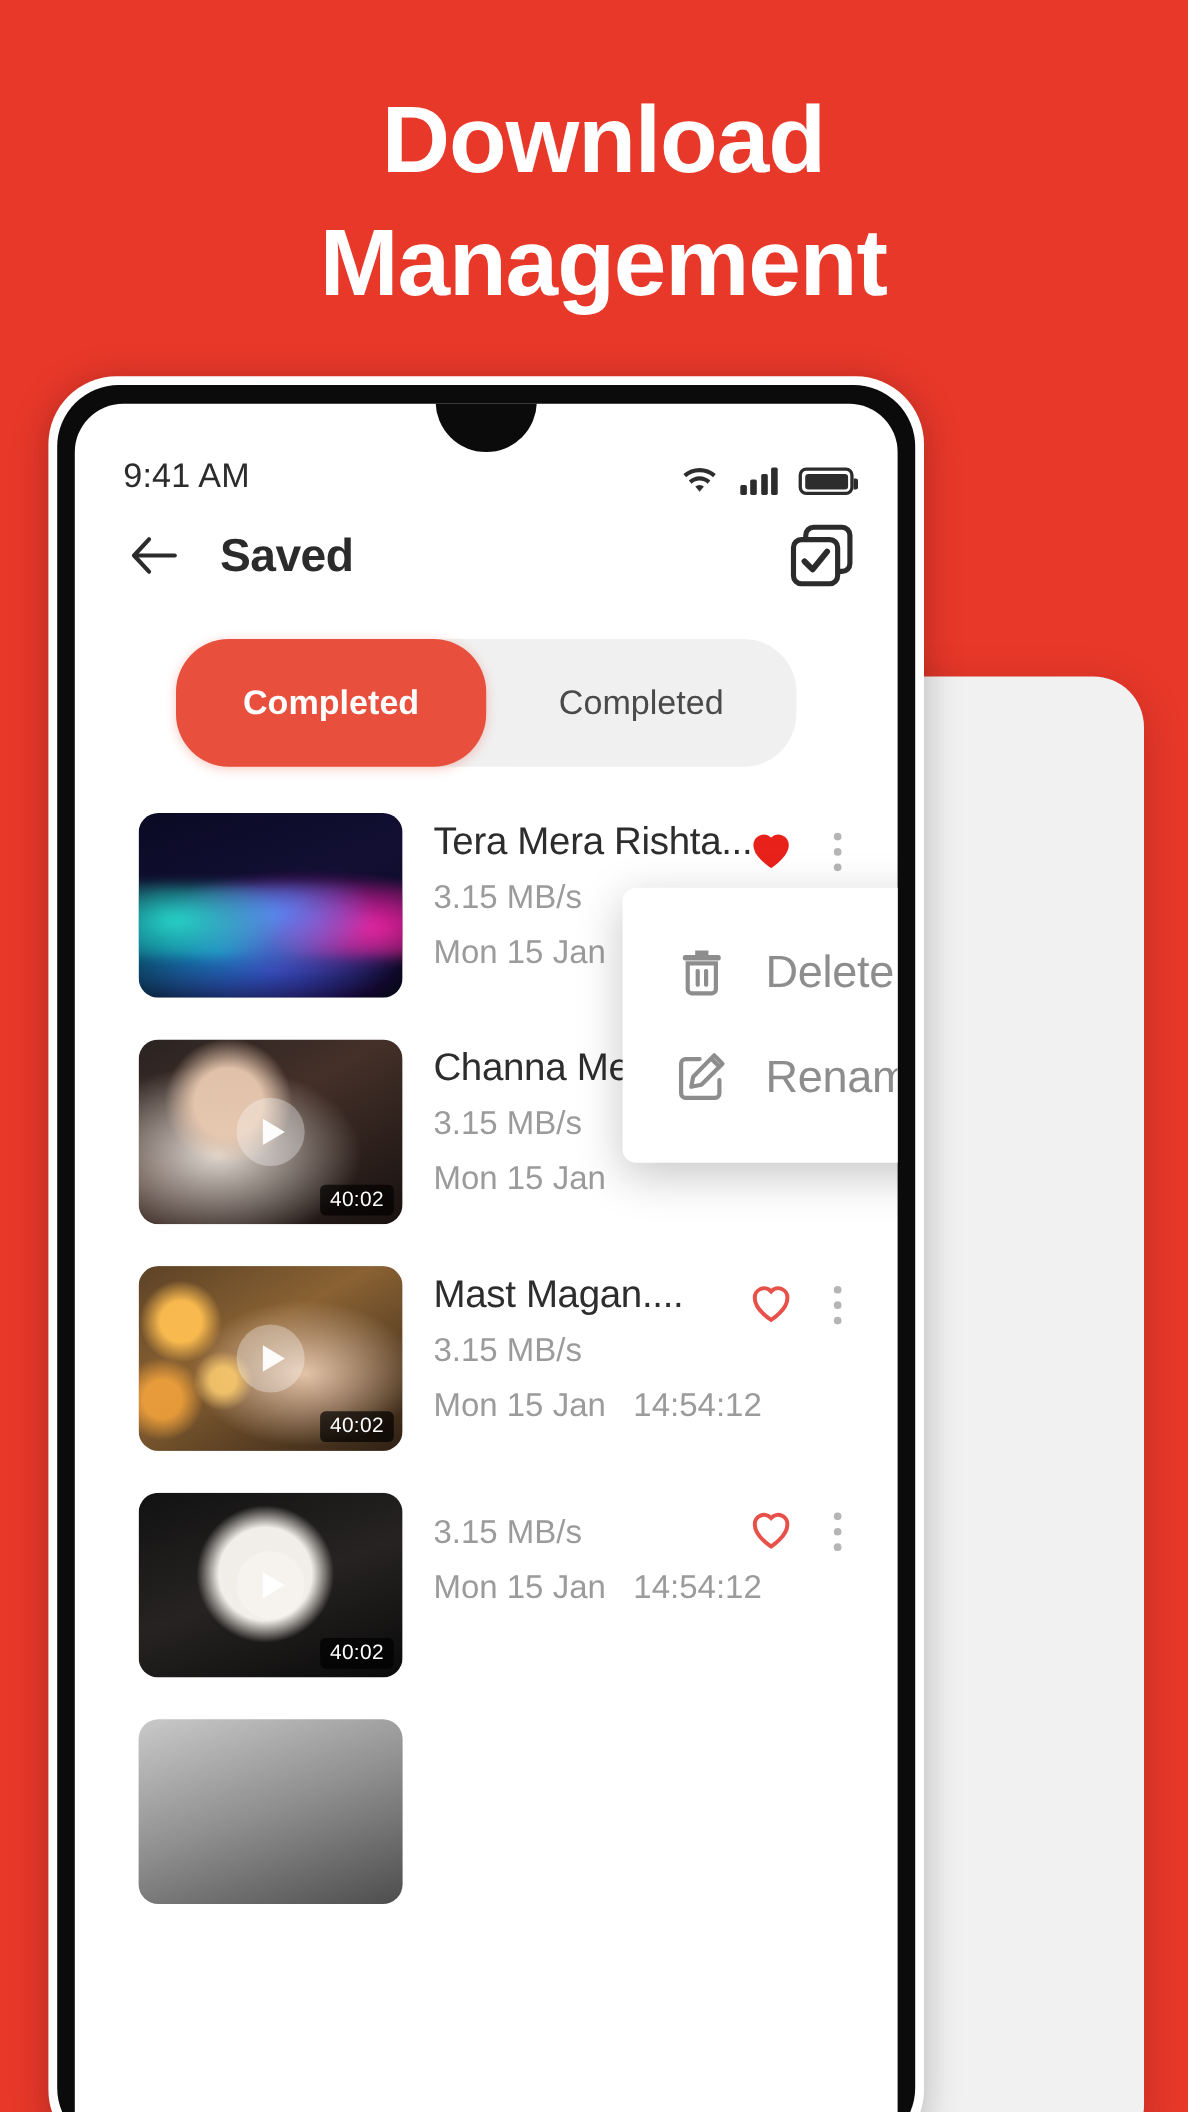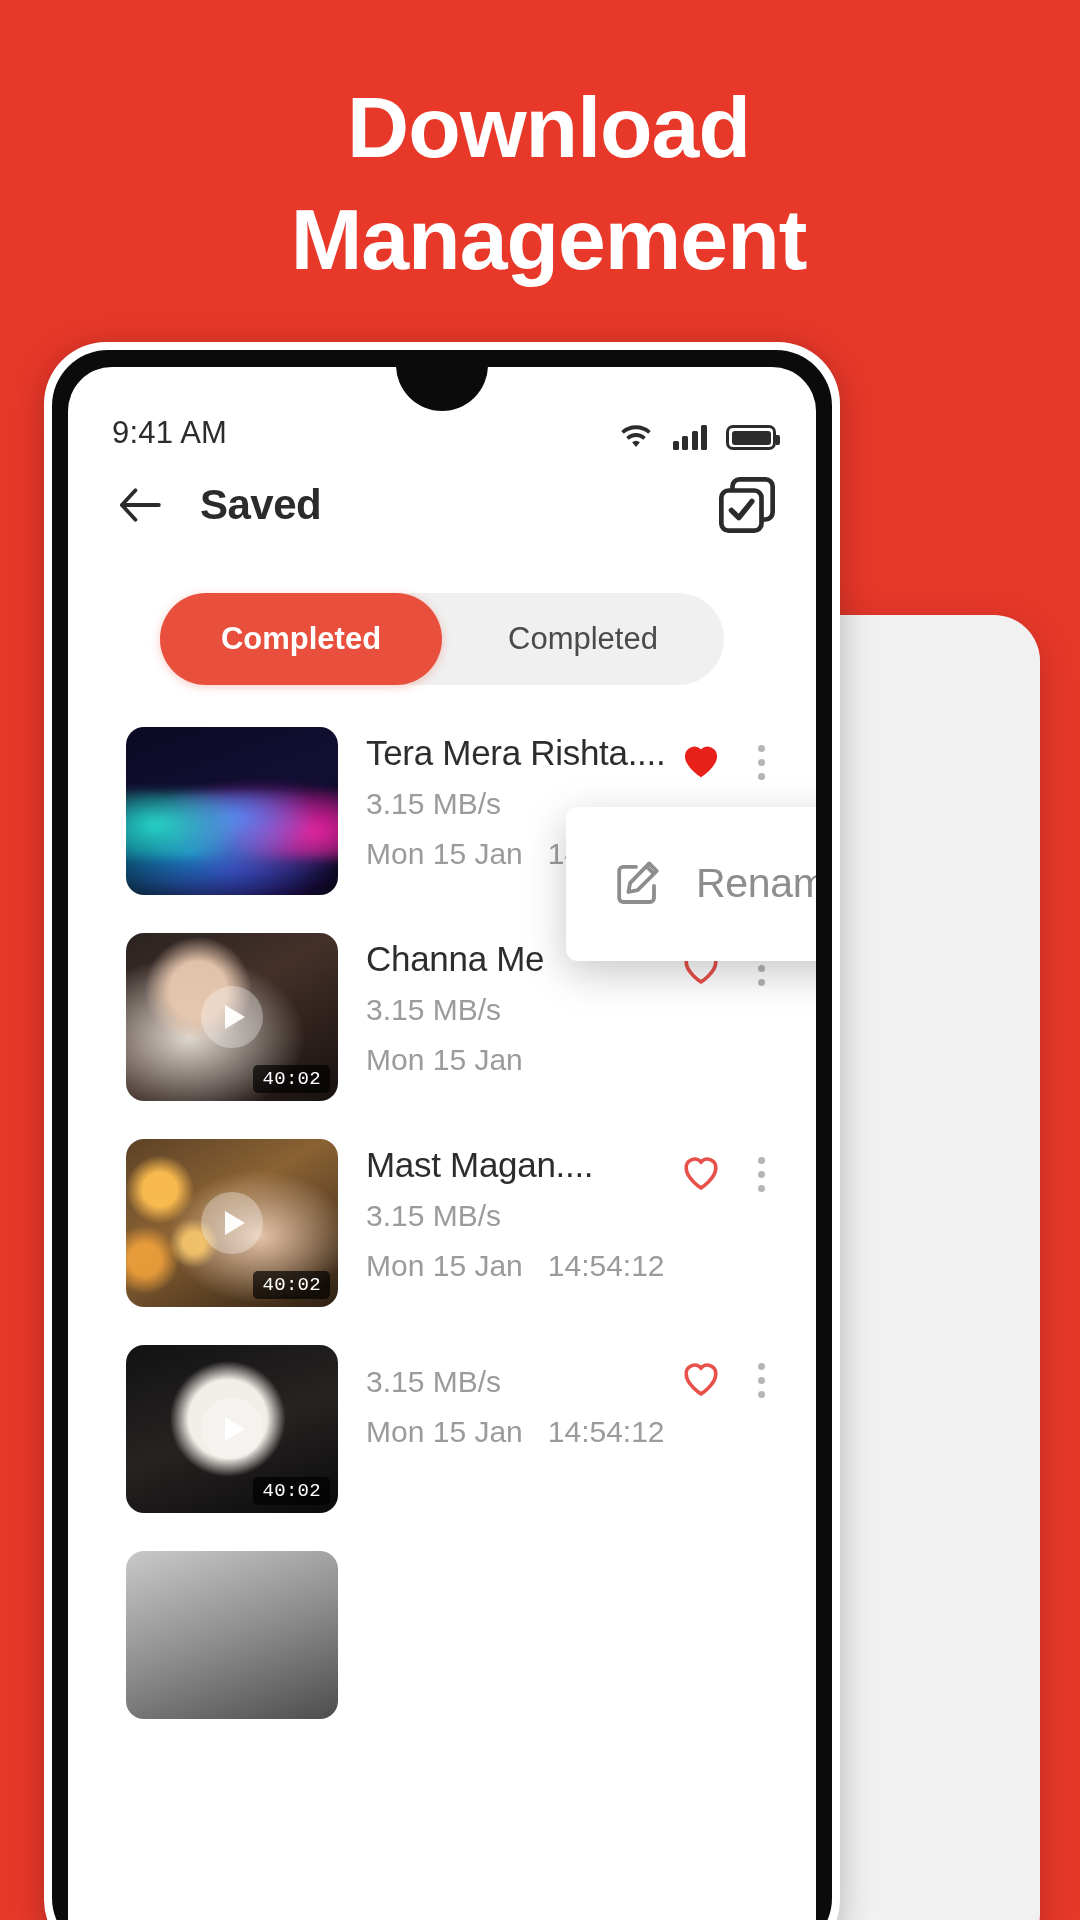--- a/index.html
+++ b/index.html
@@ -131,23 +131,22 @@
     display: flex; align-items: center; justify-content: center;
     cursor: pointer;
   }
 
   
   .tabs-wrap { padding: 22px 92px 0 92px; }
   .tabs {
     display: flex;
     background: #f0f0f0;
     border-radius: 48px;
-    height: 92px;
+    height: 116px;
     position: relative;
-    margin-top: 12px;
   }
   .tab {
     flex: 1;
     display: flex; align-items: center; justify-content: center;
     font-size: 31px;
     color: #4a4a4a;
     border-radius: 48px;
     cursor: pointer;
     z-index: 2;
   }
@@ -162,26 +161,25 @@
   .list { padding: 42px 0 0 0; }
   .row {
     display: flex;
     align-items: flex-start;
     padding: 0 40px 0 58px;
     margin-bottom: 38px;
     position: relative;
   }
   .thumb {
     position: relative;
-    width: 212px; height: 168px;
+    width: 240px; height: 168px;
     border-radius: 18px;
     flex: 0 0 auto;
     overflow: hidden;
     background: #222;
-    font-family: Liberation Mono, monospace;
   }
   .thumb .dur {
     position: absolute;
     right: 8px; bottom: 8px;
     background: rgba(0,0,0,.68);
     color: #fff;
     font-size: 19px;
     padding: 3px 9px;
     border-radius: 5px;
     letter-spacing: .3px;
@@ -468,20 +466,32 @@
           <div class="thumb tg5"></div>
           <div class="meta"></div>
         </div>
 
       </div>
 
       <div class="popup">
         <div class="popup-item">
           <span class="pi-icon">
             <svg width="48" height="48" viewBox="0 0 24 24">
+              <path d="M9 2.6h6v2.2H9z" fill="#8d8d8d"></path>
+              <rect x="3.4" y="4.6" width="17.2" height="2.5" rx="1" fill="#8d8d8d"></rect>
+              <path d="M5.6 8.4h12.8v11.8a1.8 1.8 0 0 1-1.8 1.8H7.4a1.8 1.8 0 0 1-1.8-1.8Z" fill="none" stroke="#8d8d8d" stroke-width="1.9"></path>
+              <rect x="9.2" y="11" width="1.9" height="8" rx=".8" fill="#8d8d8d"></rect>
+              <rect x="13" y="11" width="1.9" height="8" rx=".8" fill="#8d8d8d"></rect>
+            </svg>
+          </span>
+          <span class="pi-label">Delete</span>
+        </div>
+        <div class="popup-item">
+          <span class="pi-icon">
+            <svg width="48" height="48" viewBox="0 0 24 24">
               <path d="M20 13.4v6.1a2 2 0 0 1-2 2H4.6a2 2 0 0 1-2-2V5.9a2 2 0 0 1 2-2h6.4" fill="none" stroke="#8d8d8d" stroke-width="1.9" stroke-linecap="round"></path>
               <path d="M17.6 2.2 21.4 6 11.8 15.6l-4.6.9.9-4.6Z" fill="none" stroke="#8d8d8d" stroke-width="1.9" stroke-linejoin="round"></path>
               <path d="M16.2 3.6 20 7.4" stroke="#8d8d8d" stroke-width="1.9"></path>
             </svg>
           </span>
           <span class="pi-label">Rename</span>
         </div>
       </div>
 
     </div>

